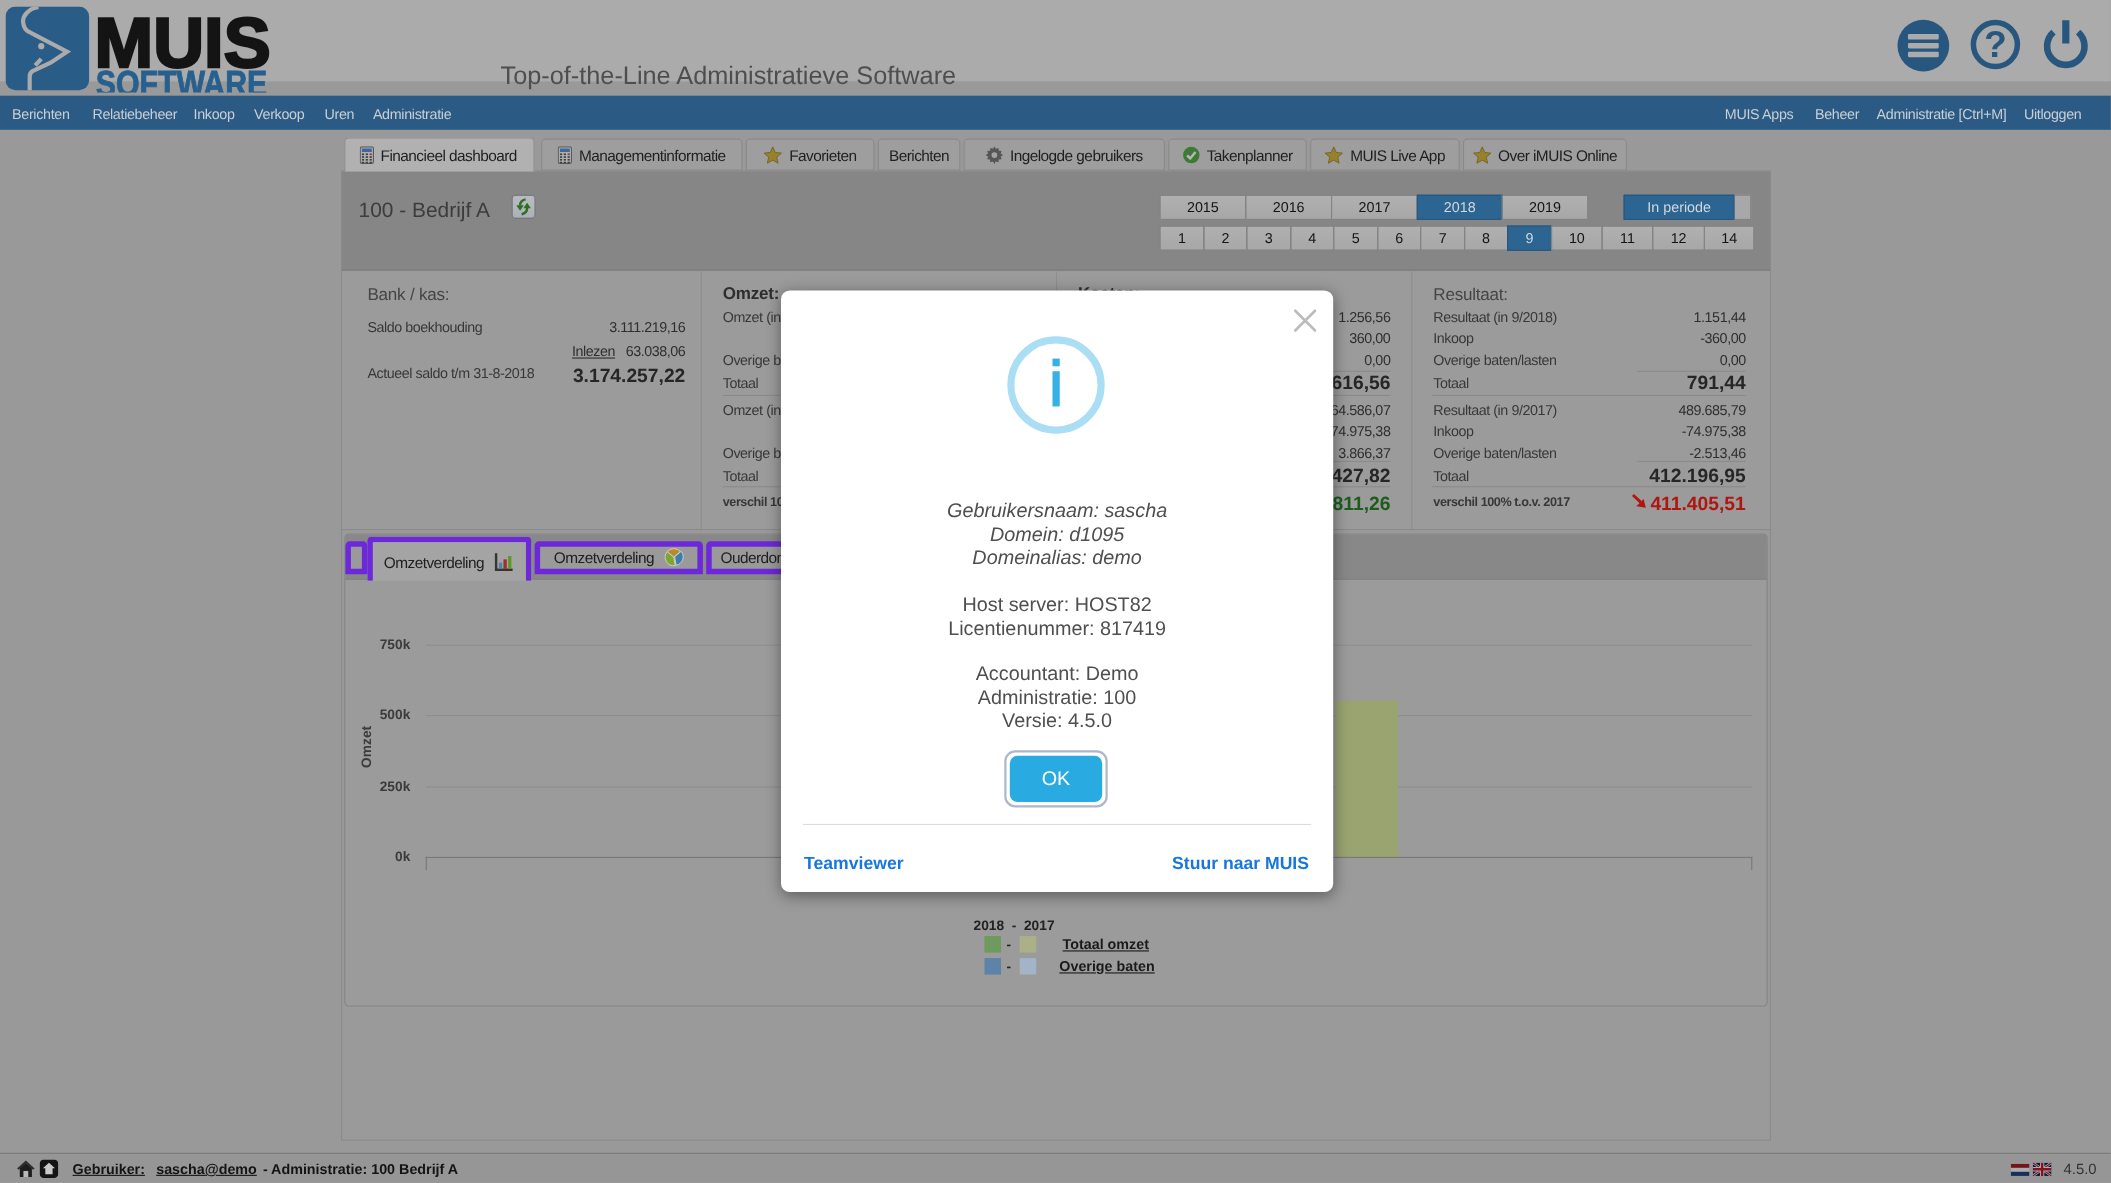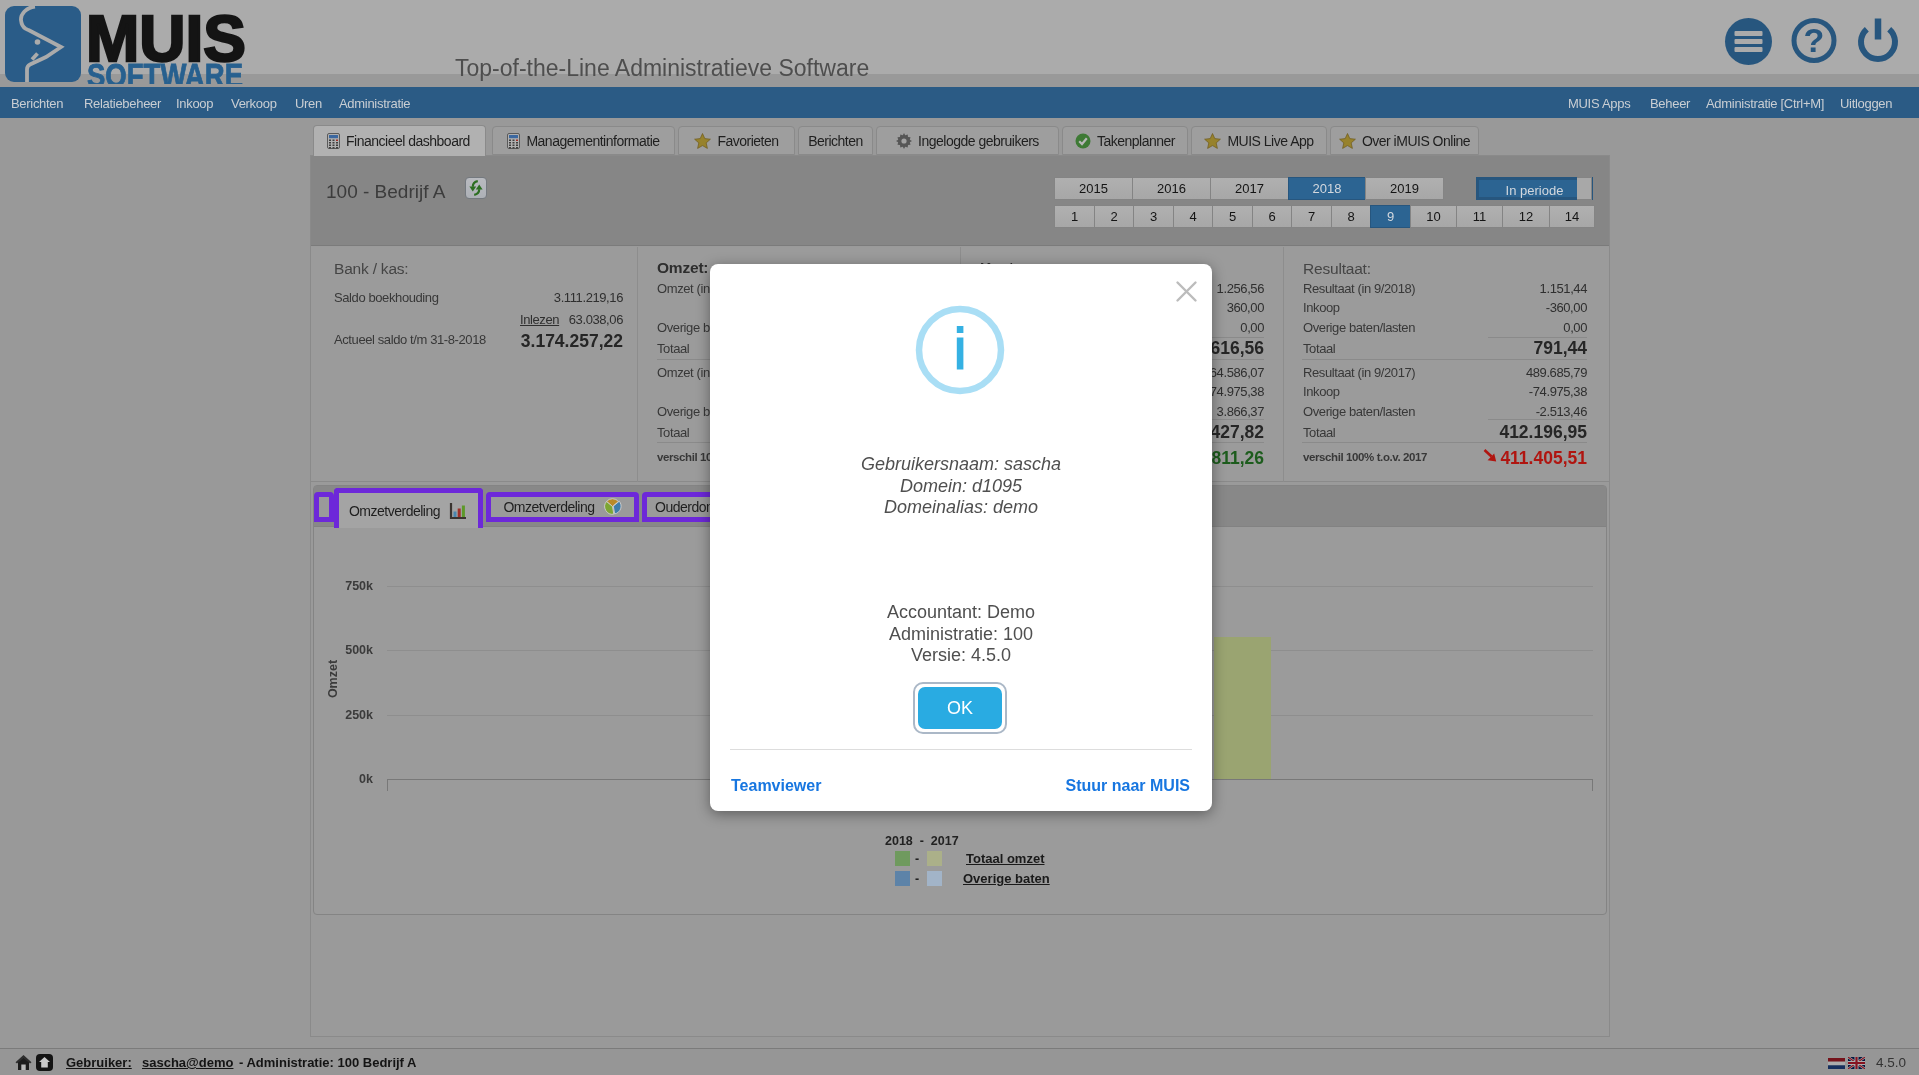--- a/index.html
+++ b/index.html
@@ -165,21 +165,21 @@
         <path d="M3.4 8.6 L10.2 8.6 L6.8 13.6 Z"></path>
         <path d="M9.8 11.4 L16.6 11.4 L13.2 6.4 Z"></path>
       </g>
     </svg>
 </div>
 <div class="ybtn" style="left:1054px; width:79px;">2015</div>
 <div class="ybtn" style="left:1132px; width:79px;">2016</div>
 <div class="ybtn" style="left:1210px; width:79px;">2017</div>
 <div class="ybtn sel" style="left:1288px; width:78px;">2018</div>
 <div class="ybtn" style="left:1365px; width:79px;">2019</div>
-<div class="abs sel" style="left:1476px; top:177px; width:117px; height:23px; border:3px solid #bef264; font-size:13px; text-align:center; line-height:21px;">In periode</div>
+<div class="abs sel" style="left:1476px; top:177px; width:101px; height:23px; border:1px solid #bef264; font-size:13px; text-align:center; line-height:21px;">In periode</div>
 <div class="abs" style="left:1577px; top:177px; width:15px; height:23px; background:#a8a8a8; border:1px solid #848484; border-left:none;"></div>
 <div class="pbtn" style="left:1054px; width:41px;">1</div>
 <div class="pbtn" style="left:1094px; width:40px;">2</div>
 <div class="pbtn" style="left:1133px; width:41px;">3</div>
 <div class="pbtn" style="left:1173px; width:40px;">4</div>
 <div class="pbtn" style="left:1212px; width:41px;">5</div>
 <div class="pbtn" style="left:1252px; width:40px;">6</div>
 <div class="pbtn" style="left:1291px; width:41px;">7</div>
 <div class="pbtn" style="left:1331px; width:40px;">8</div>
 <div class="pbtn sel" style="left:1370px; width:41px;">9</div>
@@ -349,20 +349,21 @@
       <line x1="3.5" y1="3.5" x2="21.5" y2="21.5"></line>
         <line x1="21.5" y1="3.5" x2="3.5" y2="21.5"></line>
     </g>
   </svg>
   <svg class="abs" style="left:205px; top:41px;" width="90" height="90" viewBox="0 0 90 90">
     <circle cx="45" cy="45" r="41" fill="none" stroke="#a9def5" stroke-width="6.5"></circle>
     <rect x="41.8" y="21" width="6.6" height="7" fill="#35b1e3"></rect>
     <rect x="41.8" y="32.5" width="6.6" height="32" fill="#35b1e3"></rect>
   </svg>
   <div class="mtext" style="top:190px;font-style:italic;">Gebruikersnaam: sascha<br>Domein: d1095<br>Domeinalias: demo</div>
+  <div class="mtext" style="top:275px;">Host server: HOST82<br>Licentienummer: 817419</div>
   <div class="mtext" style="top:338px;">Accountant: Demo<br>Administratie: 100<br>Versie: 4.5.0</div>
   <div id="okwrap">
       <div id="okbtn">OK</div>
     </div>
   <div class="abs" style="left:20px; top:485px; width:462px; border-top:1px solid #ddd;"></div>
   <div class="mlink" style="left:21px; top:513px;">Teamviewer</div>
   <div class="mlink" style="right:22px; top:513px;">Stuur naar MUIS</div>
 </div>
 
 </body></html>

